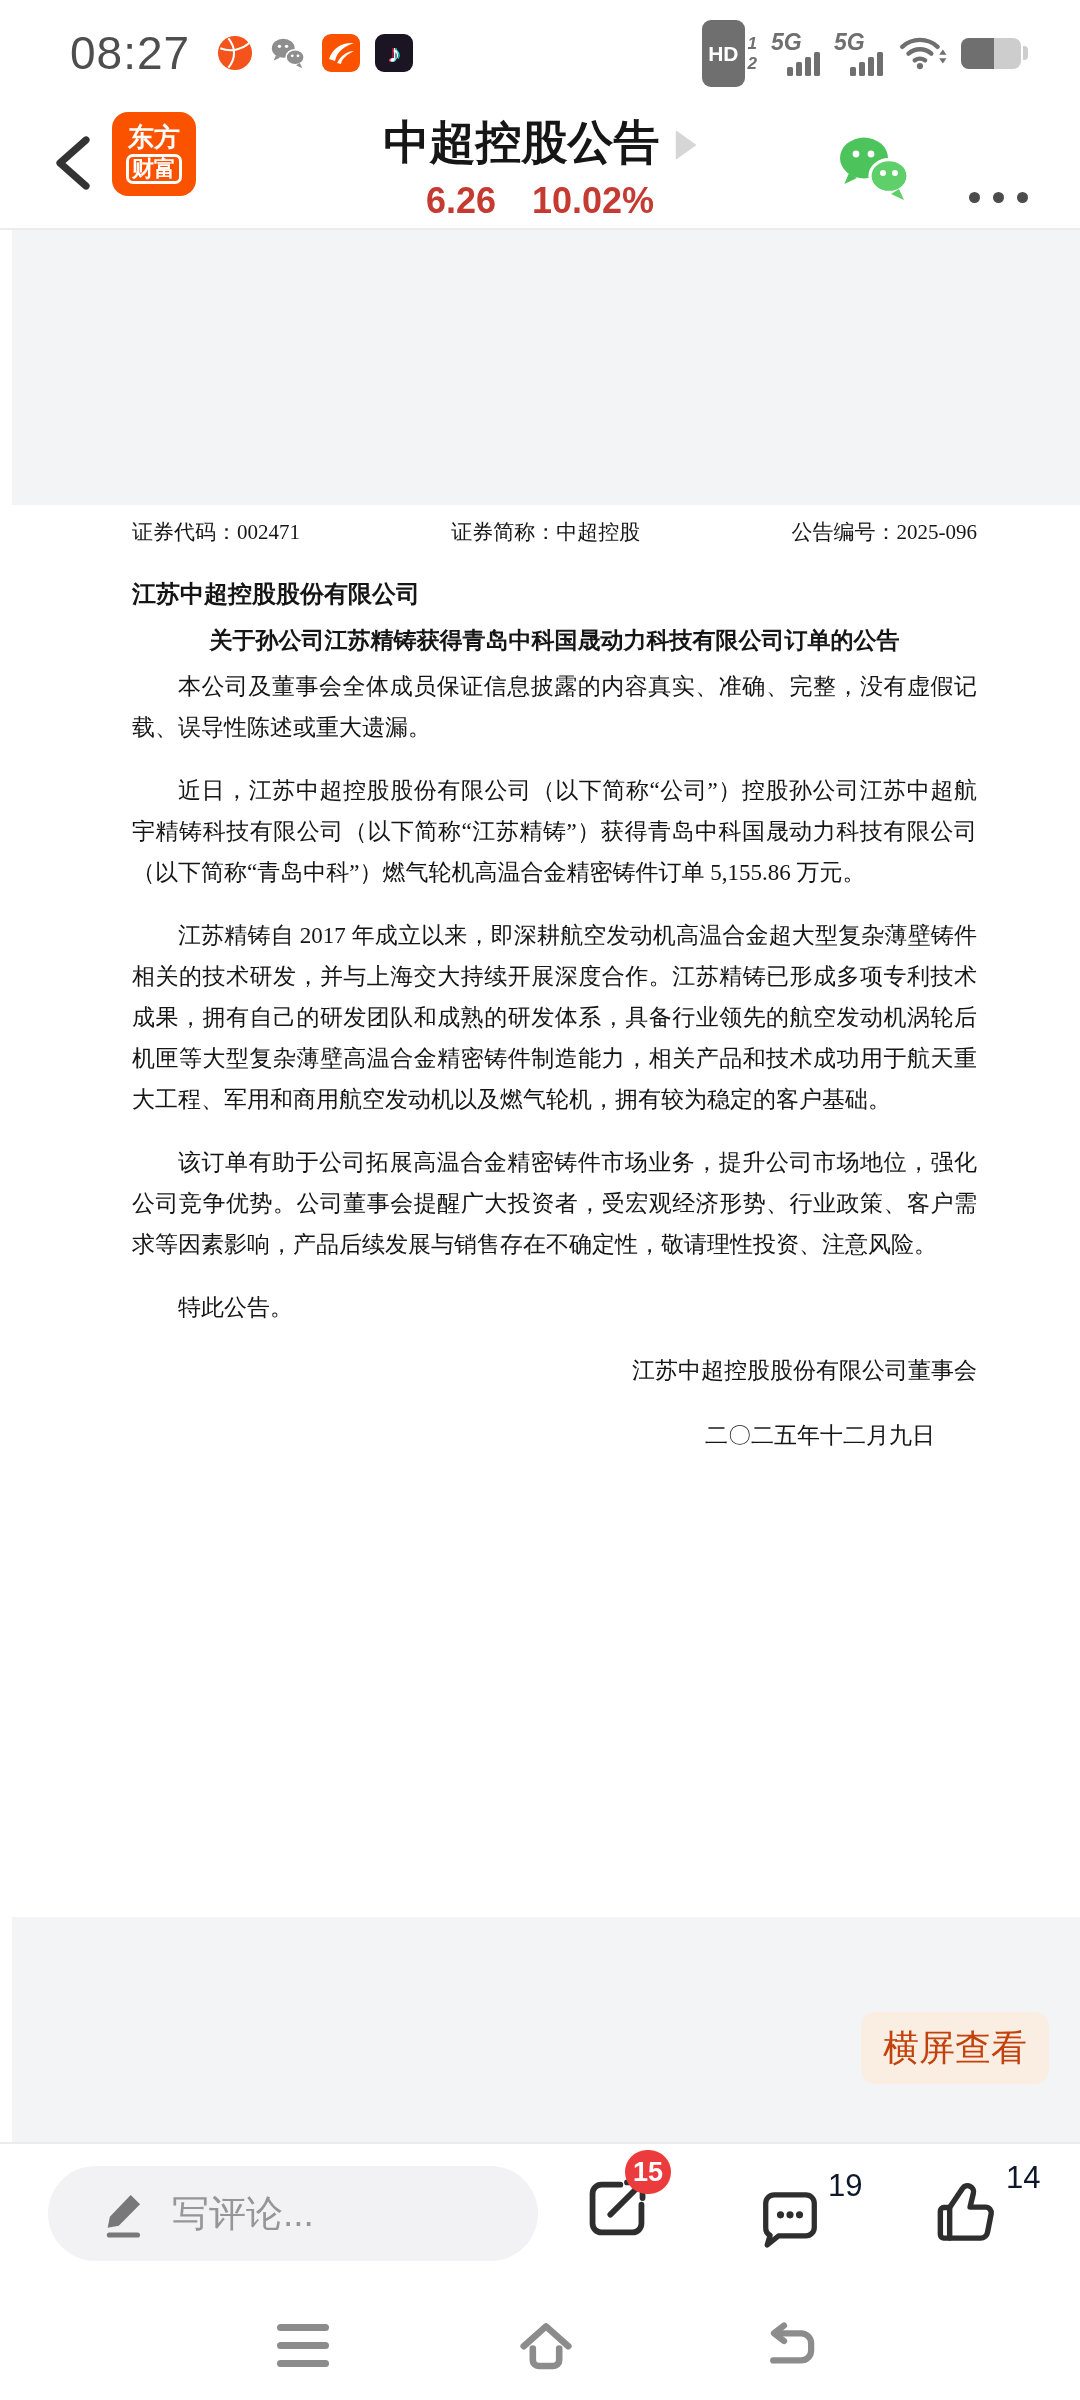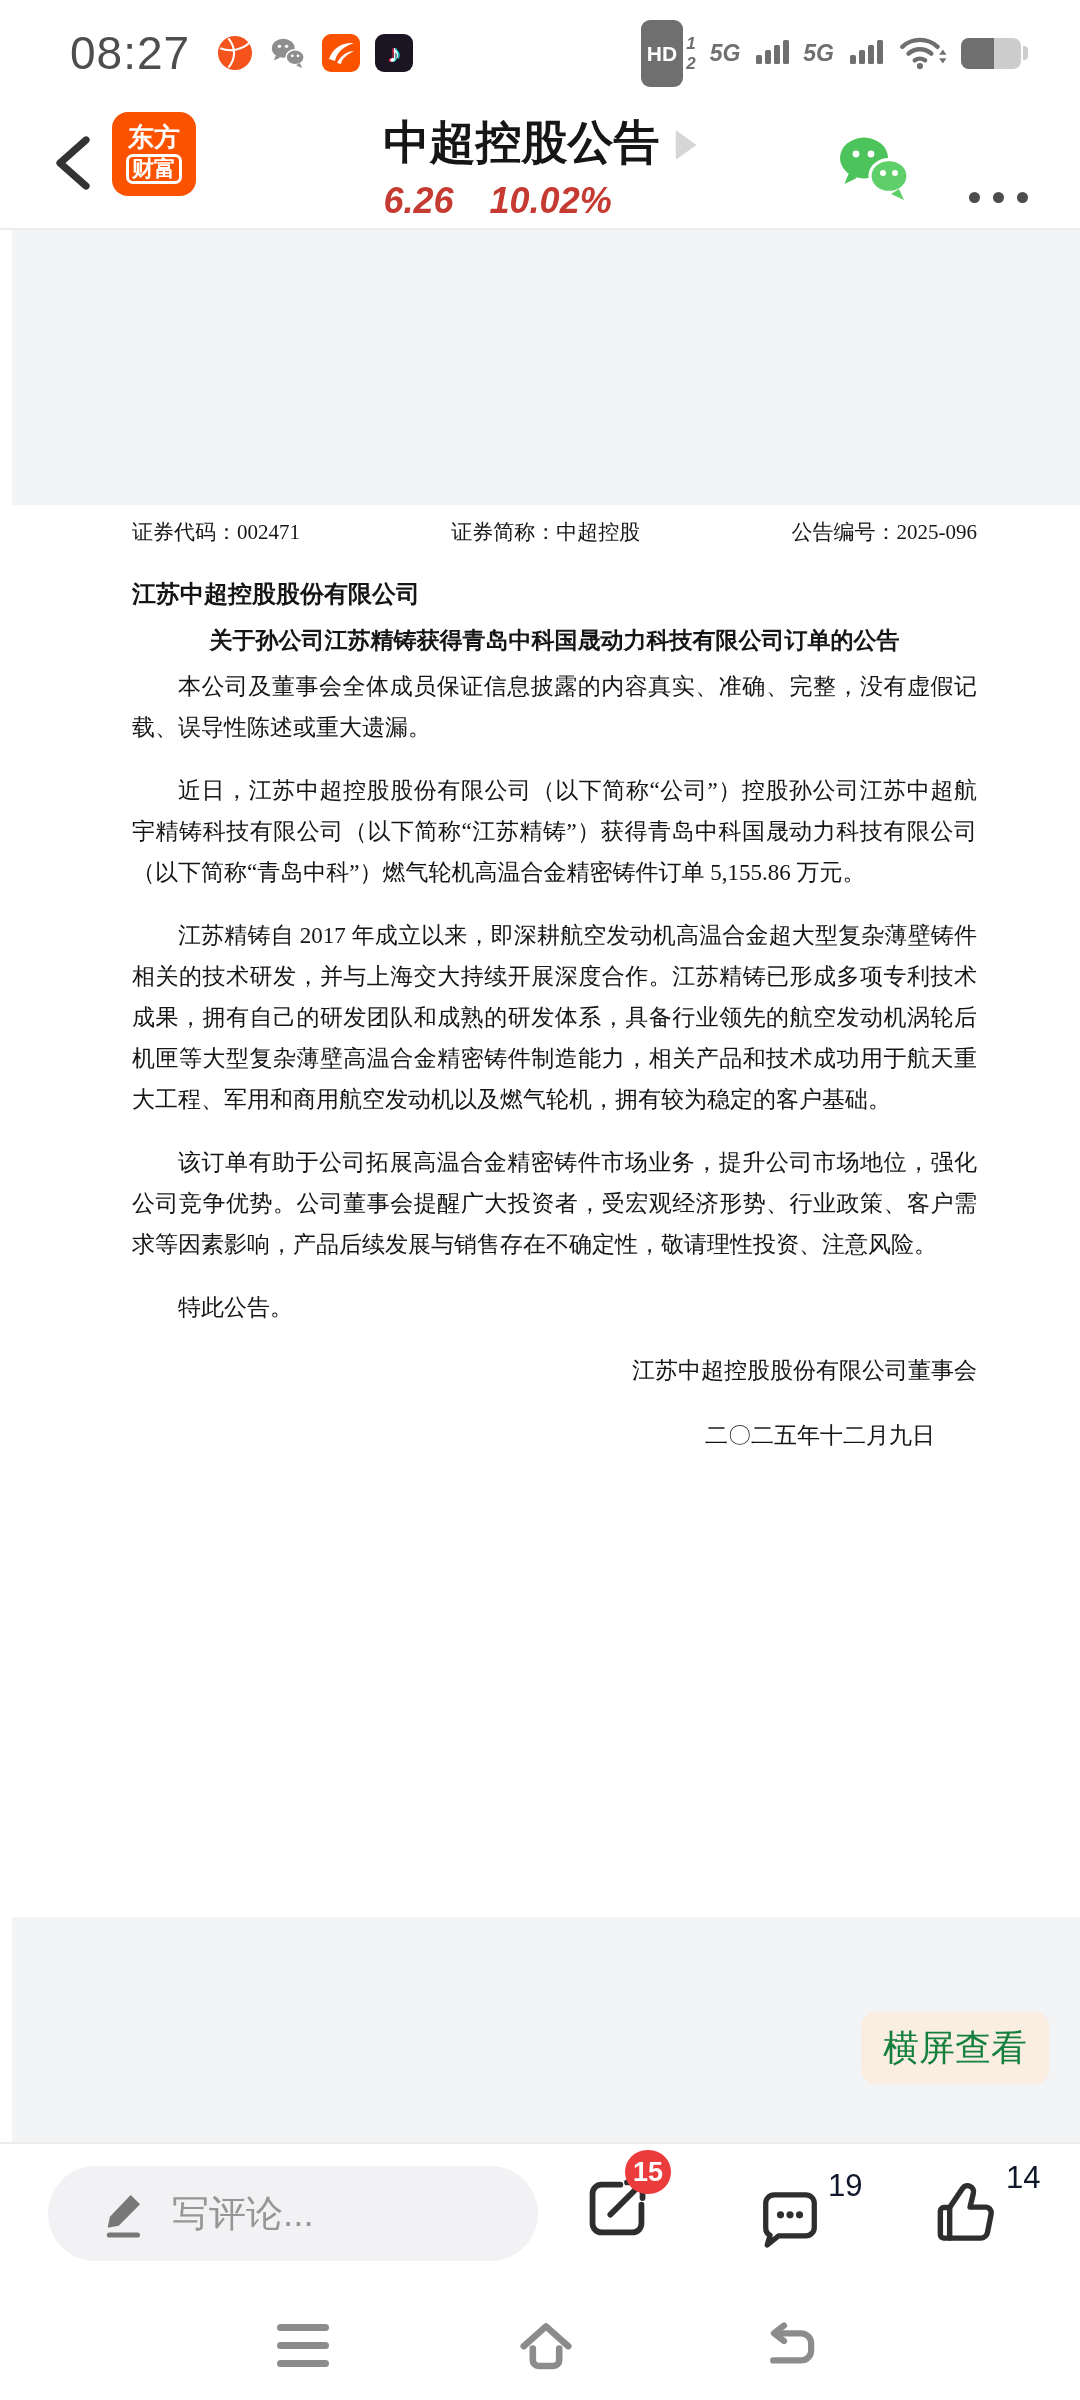--- a/index.html
+++ b/index.html
@@ -15,21 +15,21 @@
   .app-ico{width:38px;height:38px;margin-right:15px;display:flex;align-items:center;justify-content:center;}
   .tiktok-box{width:38px;height:38px;background:#1a1423;border-radius:9px;color:#fff;display:flex;
               align-items:center;justify-content:center;font-size:25px;font-weight:700;
               text-shadow:1.5px 0 0 #25f4ee,-1.5px 0 0 #fe2c55;}
   .sb-right{display:flex;align-items:center;gap:14px;}
   .hd-wrap{display:flex;align-items:center;}
   .hd-box{background:#6f6f6f;color:#fff;font-weight:700;font-size:21px;line-height:1;
           padding:23px 6px;border-radius:9px;}
   .hd-subs{display:flex;flex-direction:column;gap:3px;margin-left:3px;
            font-size:17px;line-height:1;color:#6f6f6f;font-weight:700;}
-  .net{display:flex;align-items:flex-start;justify-content:space-between;}
+  .net{display:flex;flex-direction:column;align-items:flex-start;justify-content:space-between;}
   .net-label{font-size:23px;font-weight:700;color:#6f6f6f;line-height:1;}
   .bars{display:flex;align-items:flex-end;gap:3px;margin-left:16px;margin-top:-2px;}
   .bars i{display:block;width:6px;background:#6f6f6f;border-radius:1.5px;}
   .bars i:nth-child(1){height:9px;}.bars i:nth-child(2){height:14px;}
   .bars i:nth-child(3){height:19px;}.bars i:nth-child(4){height:24px;}
   .batt-wrap{display:flex;align-items:center;}
   .batt{position:relative;width:60px;height:31px;border-radius:8px;background:#cdcdcd;overflow:hidden;}
   .batt .fill{position:absolute;left:0;top:0;bottom:0;width:55%;background:#6f6f6f;}
   .nub{width:5px;height:14px;background:#cdcdcd;border-radius:0 4px 4px 0;margin-left:2px;}
 
@@ -39,40 +39,40 @@
   .back{position:absolute;left:46px;top:38px;}
   .logo{position:absolute;left:112px;top:16px;width:84px;height:84px;background:#fb5200;border-radius:16px;
         display:flex;flex-direction:column;align-items:center;justify-content:center;gap:4px;}
   .logo-t{color:#fff;font-weight:700;font-size:26px;line-height:1;}
   .logo-b{color:#fff;font-weight:700;font-size:22px;line-height:1.1;border:3px solid #fff;border-radius:7px;padding:0 3px;}
   .header-center{position:absolute;left:50%;top:16px;transform:translateX(-50%);text-align:center;white-space:nowrap;}
   .title-row{display:flex;align-items:center;justify-content:center;gap:16px;}
   .page-title{font-size:46px;font-weight:700;color:#161616;}
   .tri{width:0;height:0;border-top:15px solid transparent;border-bottom:15px solid transparent;
        border-left:21px solid #d6d6d6;border-radius:3px;margin-top:4px;}
-  .price-row{margin-top:6px;display:flex;gap:36px;
-             font-size:36px;font-weight:600;color:#c53a31;font-style:italic;}
+  .price-row{margin-top:6px;display:flex;justify-content:center;gap:36px;
+             font-size:36px;font-weight:600;color:#c53a31;}
   .wechat-btn{position:absolute;right:166px;top:36px;}
   .more{position:absolute;right:52px;top:96px;display:flex;gap:13px;}
   .more i{width:11px;height:11px;border-radius:50%;background:#4c4c4c;}
 
   
   .doc-area{position:absolute;left:12px;top:230px;width:1080px;height:1912px;background:#f3f4f6;}
   .page{position:absolute;left:0;top:275px;width:1080px;height:1412px;background:#fff;
         box-sizing:border-box;padding:15px 115px 0 120px;
         font-family:"Liberation Serif","DejaVu Serif",serif;color:#151515;}
   .meta-row{display:flex;justify-content:space-between;font-size:21px;line-height:25px;}
   .doc-title1{text-align:left;font-weight:700;font-size:24px;line-height:30px;margin-top:34px;}
   .doc-title2{text-align:center;font-weight:700;font-size:23px;line-height:30px;margin-top:17px;}
   .doc-body{margin-top:10px;}
   .doc-body p{margin:0 0 22px 0;font-size:23px;line-height:41px;text-align:justify;text-indent:2em;}
   .closing{font-size:23px;line-height:41px;text-indent:2em;margin-top:20px;}
   .signature{font-size:23px;line-height:41px;text-align:right;margin-top:22px;}
   .doc-date{font-size:23px;line-height:41px;text-align:right;margin-top:24px;padding-right:42px;}
-  .landscape-btn{position:absolute;right:43px;bottom:58px;background:#faeee2;color:#15803d;
+  .landscape-btn{position:absolute;right:43px;bottom:58px;background:#faeee2;color:#c2410c;
                  font-size:36px;font-family:"Liberation Sans",sans-serif;
                  padding:18px 22px;border-radius:14px;border:none;line-height:1;}
 
   
   .comment-bar{position:absolute;left:0;top:2142px;width:1080px;height:150px;background:#fff;
                border-top:2px solid #ebebeb;box-sizing:border-box;}
   .comment-input{position:absolute;left:48px;top:22px;width:490px;height:95px;border-radius:48px;
                  background:#f2f2f4;display:flex;align-items:center;padding-left:46px;box-sizing:border-box;}
   .comment-ph{font-size:37px;color:#969696;margin-left:20px;}
   .cb-action{position:absolute;}

